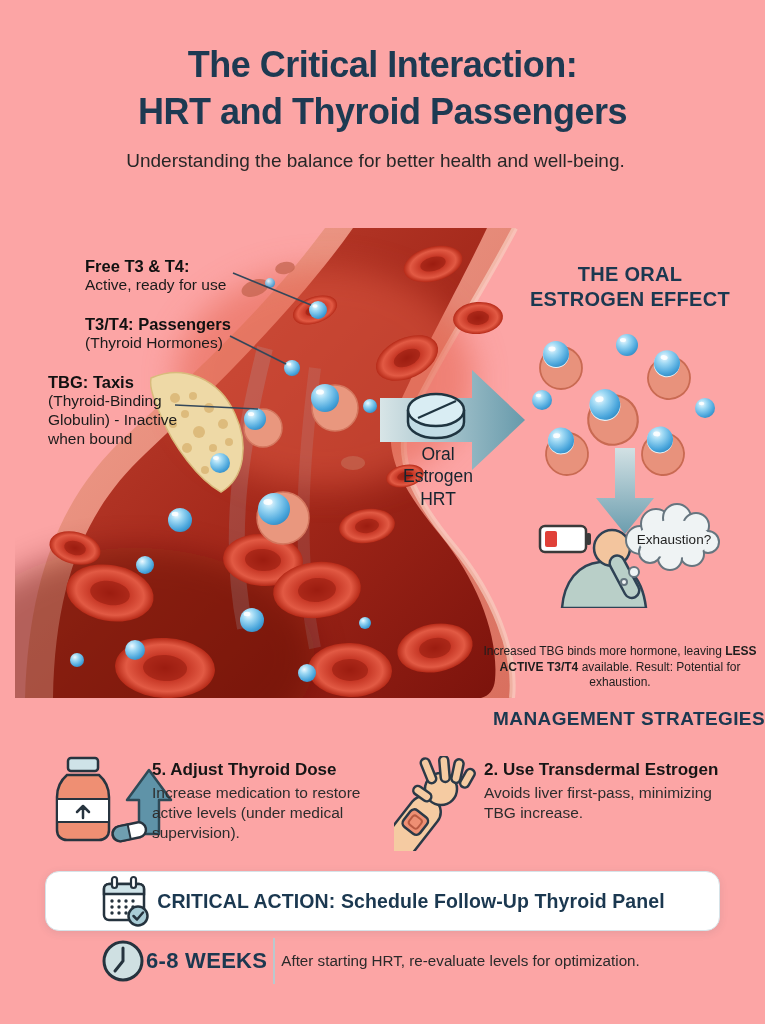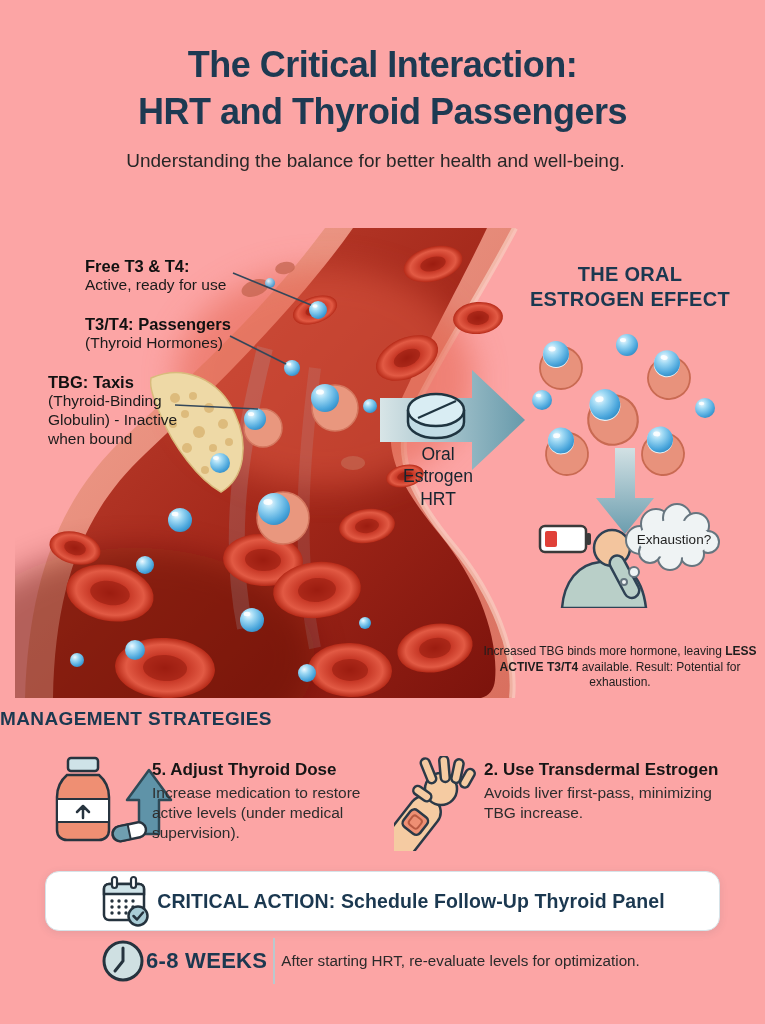--- a/index.html
+++ b/index.html
@@ -11,21 +11,21 @@
   .subtitle{left:0;right:14px;top:150px;text-align:center;color:#272727;font-size:19px;}
   
   .vlabel{color:#1b1b1b;font-size:15.5px;line-height:1.22;}
   .vlabel .b{font-weight:bold;font-size:16.5px;color:#111;}
   
   .oee-title{left:518px;top:262px;width:224px;text-align:center;color:#1b3850;font-weight:bold;font-size:20px;line-height:1.25;letter-spacing:.3px;}
   .arrow-label{left:382px;top:443px;width:112px;text-align:center;color:#16242e;font-weight:normal;font-size:17.5px;line-height:1.28;}
   .tbg-desc{left:478px;top:599px;width:284px;text-align:center;color:#1e1e1e;font-size:12px;line-height:1.3;margin-top:45px;}
   .tbg-desc .b{font-weight:bold;}
   
-  .mgmt-head{left:0;right:0;top:708px;text-align:left;color:#1b3850;font-weight:bold;font-size:19px;letter-spacing:.4px;}
+  .mgmt-head{left:0;right:0;top:708px;text-align:right;color:#1b3850;font-weight:bold;font-size:19px;letter-spacing:.4px;}
   .strat-title{font-weight:bold;font-size:17px;color:#161616;margin-bottom:3px;}
   .strat-body{font-size:15.5px;color:#2d2d2d;line-height:1.3;}
   
   .banner{left:45px;top:871px;width:675px;height:60px;background:#ffffff;border:1px solid #d6e3e8;border-radius:14px;
           box-shadow:0 2px 8px rgba(40,70,90,.10);display:flex;align-items:center;justify-content:center;gap:7px;box-sizing:border-box;}
   .banner-text{color:#1b3850;font-weight:bold;font-size:19.5px;letter-spacing:.1px;}
   
   .footer{left:100px;top:938px;display:flex;align-items:center;}
   .weeks{color:#1b3850;font-weight:bold;font-size:22px;letter-spacing:.3px;white-space:nowrap;}
   .fdiv{width:2px;height:46px;background:#b9c9ce;margin:0 6px;}

